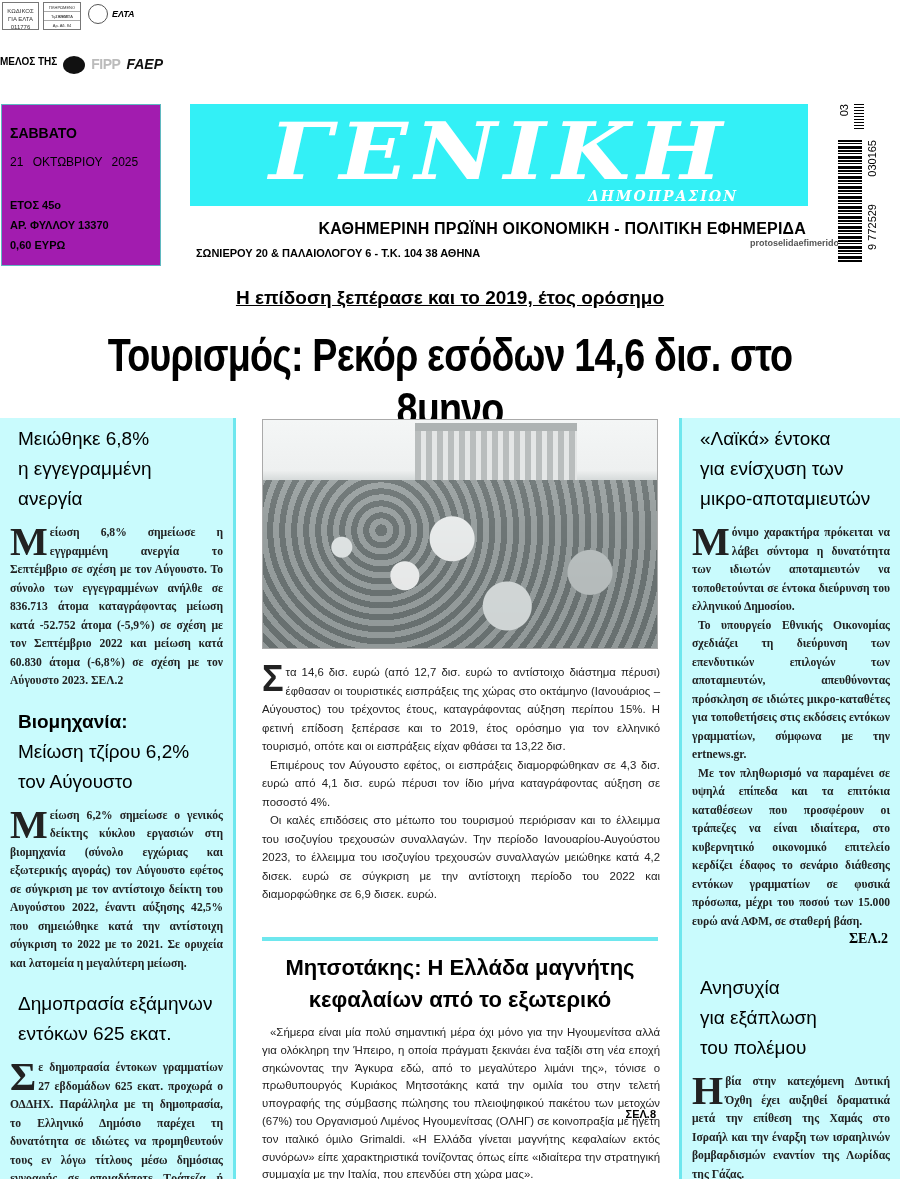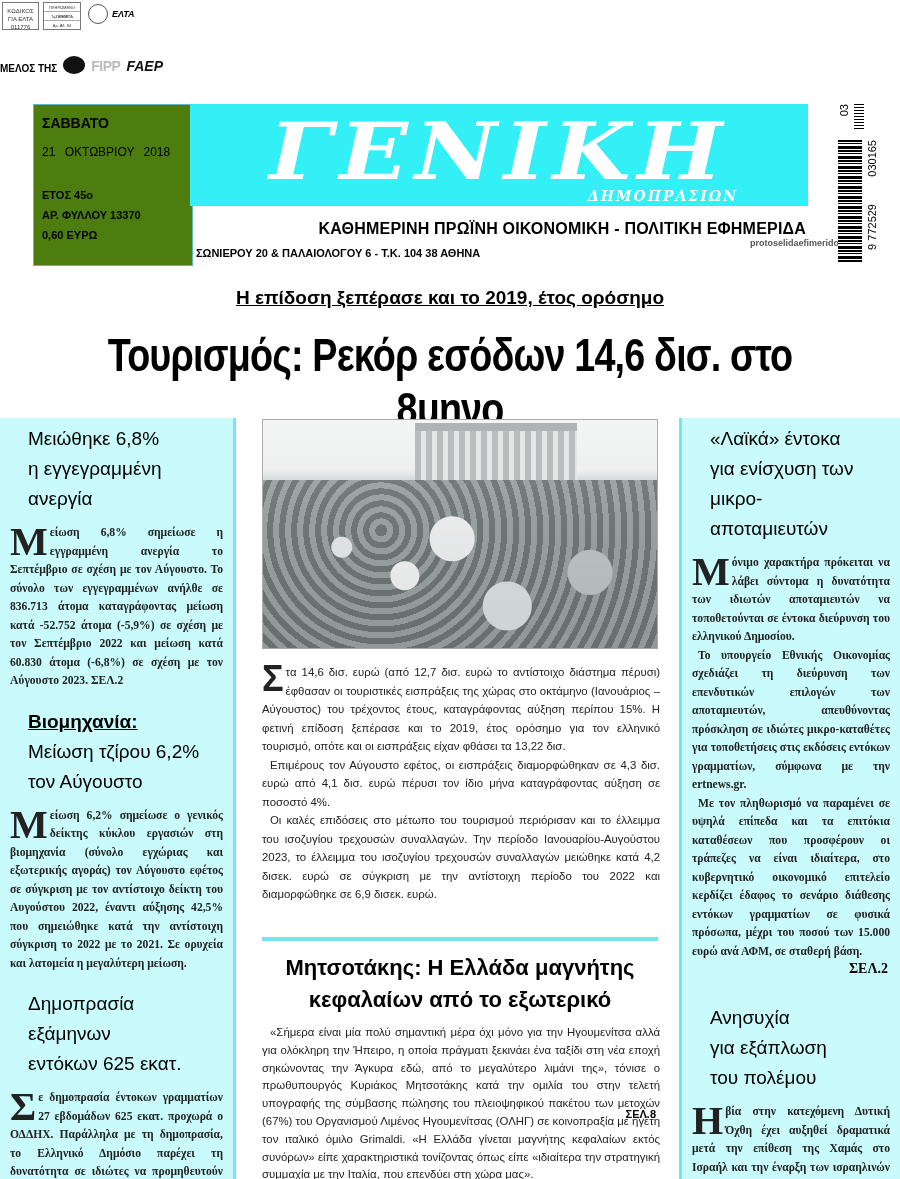--- a/index.html
+++ b/index.html
@@ -9,27 +9,27 @@
   
   .stamp { position: absolute; border: 1px solid #777; font-size: 6px; text-align: center; line-height: 8px; color: #333; }
   .stamp1 { left: 2px; top: 2px; width: 37px; height: 28px; padding-top: 4px; }
   .stamp2 { left: 43px; top: 2px; width: 38px; height: 28px; }
   .stamp2 div { border-bottom: 1px solid #aaa; height: 9px; font-size: 4px; line-height: 9px; }
   .stamp2 div:last-child { border-bottom: none; }
   .elta { position: absolute; left: 88px; top: 2px; width: 60px; height: 24px; display: flex; align-items: center; gap: 4px; }
   .elta .seal { width: 20px; height: 20px; border: 1px solid #555; border-radius: 50%; }
   .elta .txt { font-size: 9px; font-weight: bold; font-style: italic; }
 
-  .member { position: absolute; left: 0; top: 56px; display: flex; align-items: flex-end; gap: 6px; font-size: 10px; font-weight: bold; }
+  .member { position: absolute; left: 0; top: 56px; display: flex; align-items: flex-start; gap: 6px; font-size: 10px; font-weight: bold; }
   .member .fipp-logo { width: 22px; height: 18px; border-radius: 50%; background: #111; display: inline-block; }
   .member .fipp { color: #bbb; font-size: 14px; font-weight: bold; letter-spacing: -0.5px; }
   .member .faep { color: #111; font-size: 14px; font-weight: bold; font-style: italic; }
 
   
-  .datebox { position: absolute; left: 1px; top: 104px; width: 160px; height: 162px; background: #4d7c0f; border: 1px solid #5fb8c0; padding: 10px 8px; font-weight: bold; margin-left: 32px; }
+  .datebox { position: absolute; left: 1px; top: 104px; width: 160px; height: 162px; background: #a21caf; border: 1px solid #5fb8c0; padding: 20px 8px; font-weight: bold; }
   .datebox .day { font-size: 14px; margin-bottom: 14px; }
   .datebox .date { font-size: 12px; font-weight: normal; word-spacing: 6px; margin-bottom: 30px; }
   .datebox .line { font-size: 11px; margin-bottom: 8px; }
 
   
   .masthead { position: absolute; left: 190px; top: 104px; width: 618px; height: 102px; background: #33f0f6; }
   .masthead .title { position: absolute; left: 0; right: 0; top: 2px; text-align: center; font-family: "DejaVu Serif", serif; font-size: 78px; font-weight: bold; font-style: italic; color: #fff; letter-spacing: 6px; transform: scaleX(1.15); }
   .masthead .sub { position: absolute; right: 70px; bottom: 2px; font-family: "DejaVu Serif", serif; font-size: 14px; font-weight: bold; font-style: italic; color: #fff; letter-spacing: 2px; }
   .tagline { position: absolute; left: 196px; top: 220px; width: 610px; text-align: right; font-family: "Liberation Sans Narrow", "Liberation Sans", sans-serif; font-size: 16px; font-weight: bold; letter-spacing: 0.2px; }
   .address { position: absolute; left: 196px; top: 247px; width: 560px; text-align: left; font-size: 11px; font-weight: bold; }
@@ -45,22 +45,22 @@
 
   
   .kicker { position: absolute; left: 0; top: 287px; width: 900px; text-align: center; font-size: 19px; font-weight: bold; text-decoration: underline; }
   .headline { position: absolute; left: 0; top: 328px; width: 900px; text-align: center; font-size: 46px; font-weight: bold; letter-spacing: -1px; transform: scaleX(0.82); transform-origin: center; }
 
   
   .col { position: absolute; background: #c9fbfd; border-right: 3px solid #6ee7ee; }
   .col-left { left: 0; top: 418px; width: 236px; height: 761px; }
   .col-right { left: 679px; top: 418px; width: 221px; height: 761px; border-right: none; border-left: 3px solid #6ee7ee; }
 
-  .side-title { font-size: 19px; line-height: 30px; font-weight: normal; color: #000; padding: 0 28px; }
-  .side-title.under { text-decoration: underline; }
+  .side-title { font-size: 19px; line-height: 30px; font-weight: normal; color: #000; padding: 0 18px; }
+  .side-title.under { }
   .side-body { font-family: "Liberation Serif", serif; font-size: 11.6px; font-weight: bold; line-height: 18.5px; text-align: justify; padding: 0 10px; color: #222; }
   .side-body p + p { text-indent: 6px; }
   .dropcap { float: left; font-family: "Liberation Serif", serif; font-size: 40px; line-height: 33px; font-weight: bold; margin-right: 2px; margin-top: 1px; }
   .sel { text-align: right; font-family: "Liberation Serif", serif; font-size: 14px; font-weight: bold; padding-right: 12px; }
 
   
   .photo { position: absolute; left: 262px; top: 419px; width: 396px; height: 230px; border: 1px solid #aaa; overflow: hidden;
     background: linear-gradient(180deg, #f4f6f6 0%, #eef0f0 22%, #cdd2d2 28%, #8d9494 45%, #5e6666 70%, #4a5252 100%); }
   .photo .temple { position: absolute; left: 152px; top: 3px; width: 162px; height: 62px; background: repeating-linear-gradient(90deg, #b9bdbd 0 6px, #e4e6e6 6px 11px); border-top: 8px solid #aeb3b3; }
   .photo .crowd { position: absolute; left: 0; right: 0; top: 60px; bottom: 0;
@@ -100,21 +100,21 @@
 
 <div class="member">
   <span>ΜΕΛΟΣ ΤΗΣ</span>
   <span class="fipp-logo"></span>
   <span class="fipp">FIPP</span>
   <span class="faep">FAEP</span>
 </div>
 
 <div class="datebox">
   <div class="day">ΣΑΒΒΑΤΟ</div>
-  <div class="date">21 ΟΚΤΩΒΡΙΟΥ 2018</div>
+  <div class="date">21 ΟΚΤΩΒΡΙΟΥ 2025</div>
   <div class="line">ΕΤΟΣ 45ο</div>
   <div class="line">ΑΡ. ΦΥΛΛΟΥ 13370</div>
   <div class="line">0,60 ΕΥΡΩ</div>
 </div>
 
 <div class="masthead">
   <div class="title">ΓΕΝΙΚΗ</div>
   <div class="sub">ΔΗΜΟΠΡΑΣΙΩΝ</div>
 </div>
 <div class="tagline">ΚΑΘΗΜΕΡΙΝΗ ΠΡΩΪΝΗ ΟΙΚΟΝΟΜΙΚΗ - ΠΟΛΙΤΙΚΗ ΕΦΗΜΕΡΙΔΑ</div>

